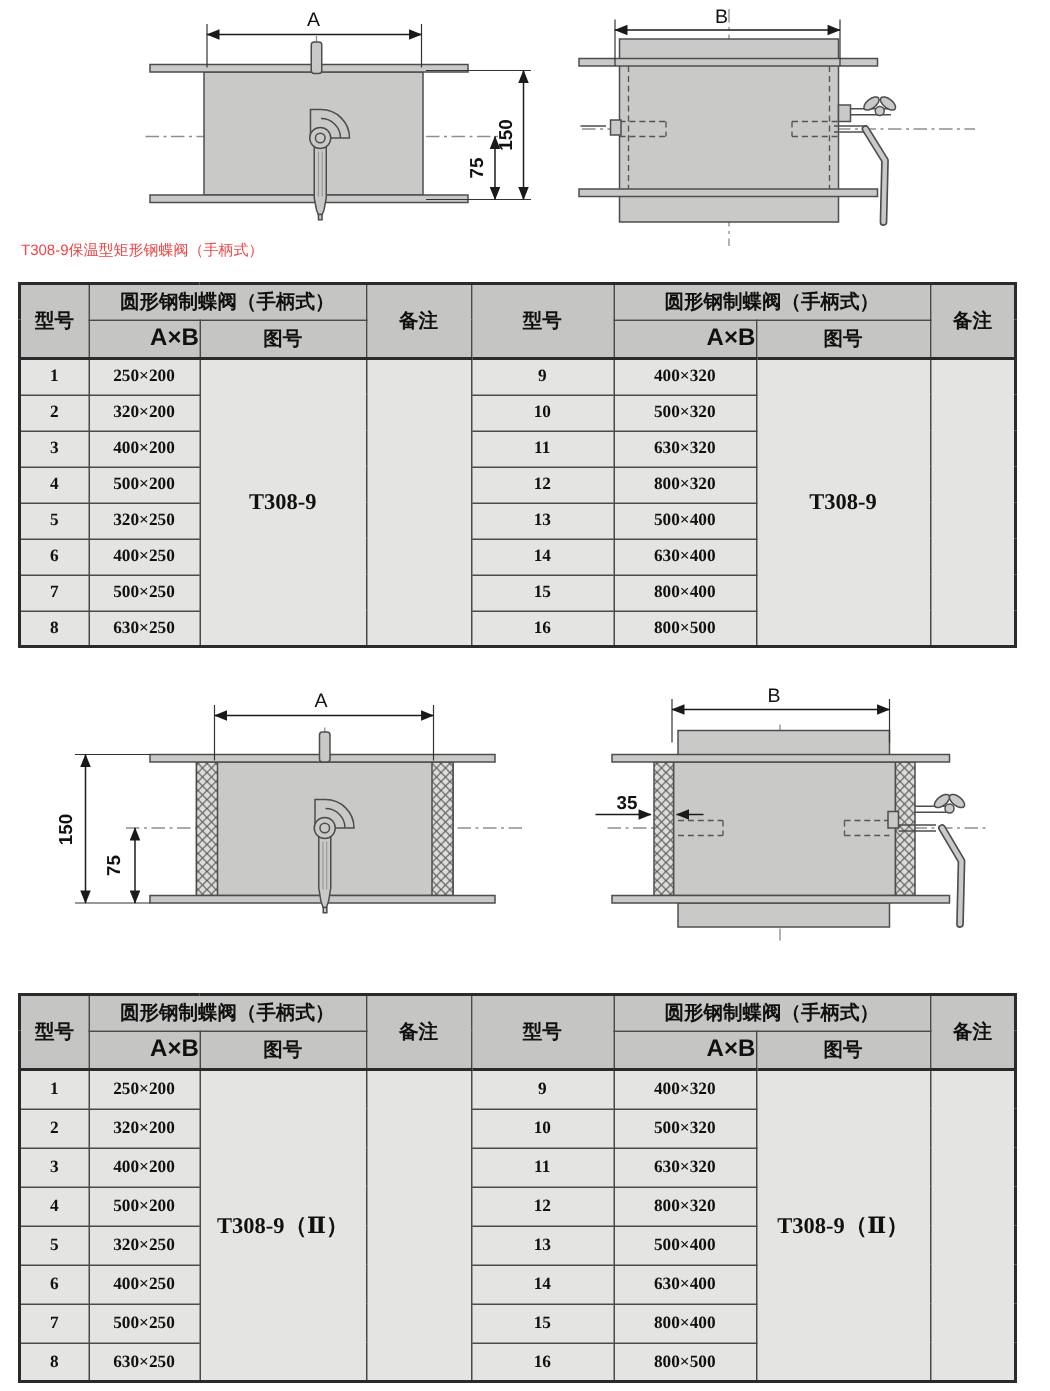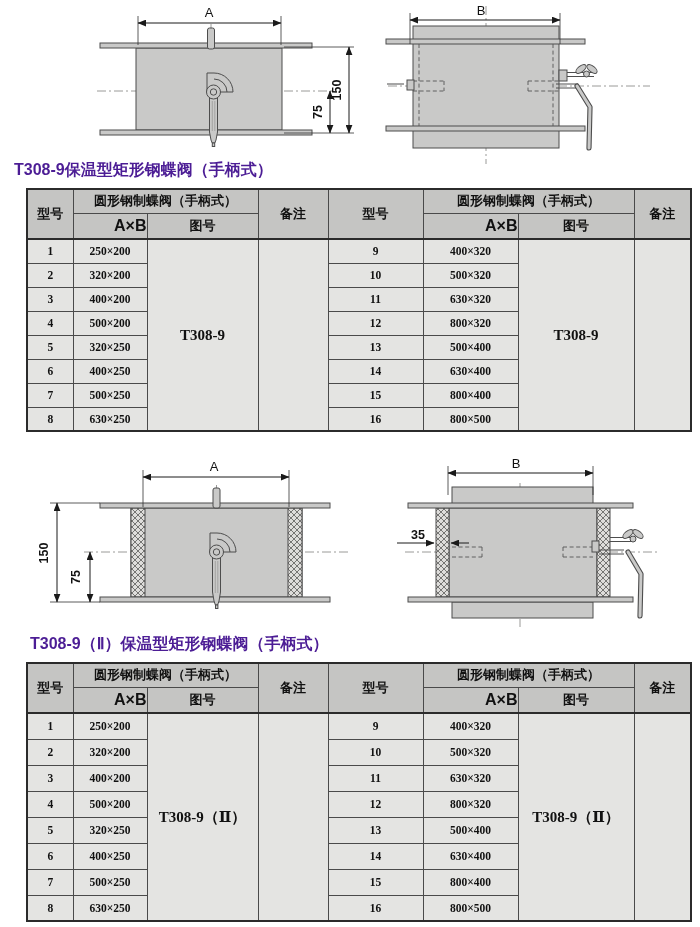--- a/index.html
+++ b/index.html
@@ -12,24 +12,24 @@
   .shade{stroke:#9a9a98;stroke-width:.8;}
   .cl{stroke:#8f8f8d;stroke-width:.9;stroke-dasharray:9 3 2 3;fill:none;}
   .dash{stroke:#555;stroke-width:.9;stroke-dasharray:4 2.6;fill:none;}
   .ext{stroke:#333;stroke-width:.8;}
   .dim{stroke:#1a1a1a;stroke-width:1;}
   .dlabel{font:13px "Liberation Sans",sans-serif;fill:#111;}
   .dlabel.b{font-weight:bold;font-size:12.5px;}
   .lever-out{stroke:#4d4d4d;stroke-width:5.2;fill:none;stroke-linejoin:round;stroke-linecap:round;}
   .lever-in{stroke:#c9c9c8;stroke-width:3;fill:none;stroke-linejoin:round;stroke-linecap:round;}
   
-  .sec-title{position:absolute;font-weight:bold;font-size:16px;color:#4c1d95;white-space:nowrap;
+  .sec-title{position:absolute;font-weight:normal;font-size:10px;color:#ef4444;white-space:nowrap;
              font-family:"Liberation Sans",sans-serif;}
   
-  .dtable{position:absolute;left:26px;width:664px;border-collapse:collapse;table-layout:fixed;
+  .dtable{position:absolute;left:12px;width:664px;border-collapse:collapse;table-layout:fixed;
           background:#e4e4e2;border:2px solid #2b2b2b;}
   .dtable th,.dtable td{border:1px solid #4a4a4a;text-align:center;vertical-align:middle;
           padding:0;overflow:hidden;}
   .dtable th{background:#c5c5c3;font-size:13px;font-weight:bold;}
   .dtable thead th.bb{border-bottom:2px solid #2b2b2b;}
   .dtable thead tr:first-child{height:24px;}
   .dtable thead tr:last-child{height:26px;}
   .t1 tbody tr{height:24px;}
   .t2 tbody tr{height:26px;}
   .dtable td.num{font-family:"Liberation Serif","DejaVu Serif",serif;font-weight:bold;font-size:11.5px;}
@@ -297,21 +297,20 @@
           <circle class="part" cx="633" cy="84" r="3"></circle>
         </g>
         <line class="thin" x1="599" y1="95" x2="624" y2="95"></line>
         <line class="thin" x1="599" y1="99" x2="624" y2="99"></line>
         <path class="lever-out" d="M628,97 L641,119 L640,161"></path>
         <path class="lever-in" d="M628,97 L641,119 L640,161"></path>
       </g>
     </g>
   </svg>
 
-  <div class="sec-title" style="left:30px;top:634px">T308-9（Ⅱ）保温型矩形钢蝶阀（手柄式）</div>
 
   <table class="dtable t2" style="top:662px">
     <colgroup>
       <col style="width:46px">
         <col style="width:74px">
         <col style="width:111px">
         <col style="width:70px">
       <col style="width:95px">
         <col style="width:95px">
         <col style="width:116px">

